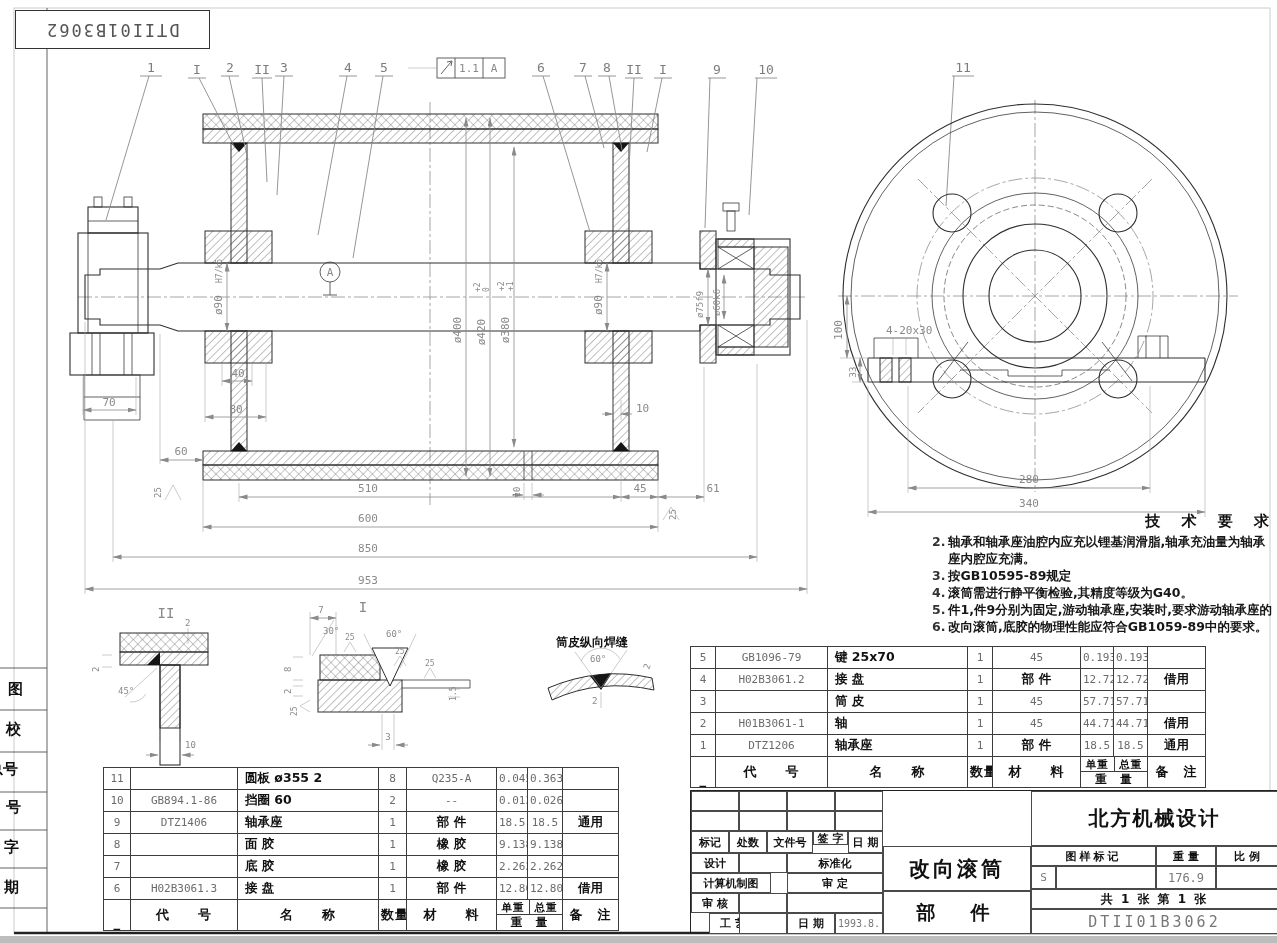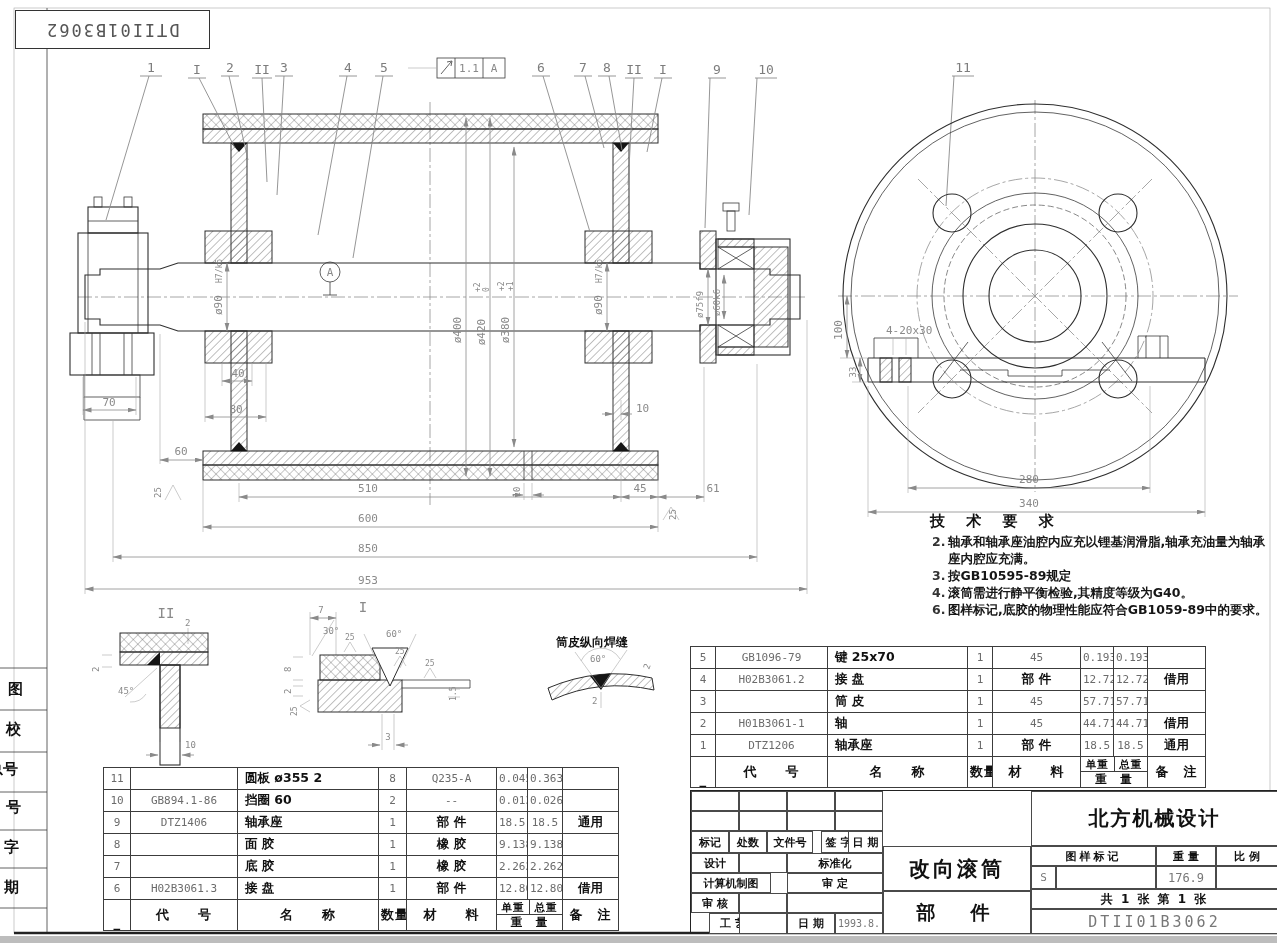--- a/index.html
+++ b/index.html
@@ -25,21 +25,21 @@
   
   .cornerbox{left:15px;top:10px;width:193px;height:37px;border:1.6px solid #333;
      display:flex;align-items:center;justify-content:center;background:#fff;}
   .cornerbox span{transform:rotate(180deg);font-family:"DejaVu Sans Mono",monospace;
      font-size:17px;color:#555;letter-spacing:2px;}
   
   .sidelab{font-family:"DejaVu Sans",sans-serif;font-weight:700;font-size:15px;color:#111;}
   
   .techreq{left:930px;top:512px;width:347px;}
   .tr-title{font-family:"DejaVu Sans",sans-serif;font-weight:700;font-size:15px;
-     letter-spacing:8px;text-align:left;color:#111;margin-bottom:2px;}
+     letter-spacing:8px;text-align:right;color:#111;margin-bottom:2px;}
   .tr-line{font-family:"DejaVu Sans",sans-serif;font-size:12.5px;font-weight:600;
      color:#161616;line-height:17px;white-space:nowrap;overflow:hidden;}
   .tr-line .no{display:inline-block;width:16px;margin-left:2px;color:#333;}
   .tr-line.contn .no{visibility:hidden;}
   
   table.bom{border-collapse:collapse;table-layout:fixed;background:#fff;}
   .bom td{border:1px solid #3c3c3c;font-size:11px;color:#6b6b6b;
      font-family:"DejaVu Sans Mono",monospace;text-align:center;padding:0 2px;
      overflow:hidden;white-space:nowrap;height:21px;}
   .bom td.cn{font-family:"DejaVu Sans",sans-serif;color:#111;font-weight:700;font-size:12.5px;}
@@ -462,21 +462,22 @@
 <span class="abs sidelab" style="left:6px;top:798px">号</span>
 <span class="abs sidelab" style="left:4px;top:838px">字</span>
 <span class="abs sidelab" style="left:4px;top:878px">期</span>
 
 <div class="abs techreq">
   <div class="tr-title">技 术 要 求</div>
   <div class="tr-line"><span class="no">2.</span><span>轴承和轴承座油腔内应充以锂基润滑脂,轴承充油量为轴承</span></div>
   <div class="tr-line contn"><span class="no">0</span><span>座内腔应充满。</span></div>
   <div class="tr-line"><span class="no">3.</span><span>按GB10595-89规定</span></div>
   <div class="tr-line"><span class="no">4.</span><span>滚筒需进行静平衡检验,其精度等级为G40。</span></div>
-  <div class="tr-line"><span class="no">6.</span><span>图样标记,底胶的物理性能应符合GB1059-89中的要求。</span></div>
+  <div class="tr-line"><span class="no">5.</span><span>件1,件9分别为固定,游动轴承座,安装时,要求游动轴承座的</span></div>
+  <div class="tr-line"><span class="no">6.</span><span>改向滚筒,底胶的物理性能应符合GB1059-89中的要求。</span></div>
 </div>
 
 <table class="bom abs" style="left:690px;top:646px;width:515px">
   <colgroup>
       <col style="width:25px">
       <col style="width:112px">
       <col style="width:140px">
       <col style="width:25px">
       <col style="width:88px">
       <col style="width:33px">
@@ -648,21 +649,21 @@
   <div class="cell" style="left:48px;top:0;width:48px;height:20px"></div>
   <div class="cell" style="left:96px;top:0;width:48px;height:20px"></div>
   <div class="cell" style="left:144px;top:0;width:48px;height:20px"></div>
   <div class="cell" style="left:0;top:20px;width:48px;height:20px"></div>
   <div class="cell" style="left:48px;top:20px;width:48px;height:20px"></div>
   <div class="cell" style="left:96px;top:20px;width:48px;height:20px"></div>
   <div class="cell" style="left:144px;top:20px;width:48px;height:20px"></div>
   <div class="cell sm" style="left:0;top:40px;width:38px;height:22px">标记</div>
   <div class="cell sm" style="left:38px;top:40px;width:38px;height:22px">处数</div>
   <div class="cell sm" style="left:76px;top:40px;width:46px;height:22px">文件号</div>
-  <div class="cell sm" style="left:130px;top:40px;width:35px;height:22px">签 字</div>
+  <div class="cell sm" style="left:122px;top:40px;width:35px;height:14px">签 字</div>
   <div class="cell sm" style="left:157px;top:40px;width:35px;height:22px">日 期</div>
   <div class="cell sm" style="left:0;top:62px;width:48px;height:20px">设计</div>
   <div class="cell" style="left:48px;top:62px;width:48px;height:20px"></div>
   <div class="cell sm" style="left:96px;top:62px;width:96px;height:20px">标准化</div>
   <div class="cell sm" style="left:0;top:82px;width:80px;height:20px">计算机制图</div>
   <div class="cell sm" style="left:96px;top:82px;width:96px;height:20px">审 定</div>
   <div class="cell sm" style="left:0;top:102px;width:48px;height:20px">审 核</div>
   <div class="cell" style="left:48px;top:102px;width:48px;height:20px"></div>
   <div class="cell" style="left:96px;top:102px;width:96px;height:20px"></div>
   <div class="cell sm" style="left:18px;top:122px;width:48px;height:21px">工 艺</div>

